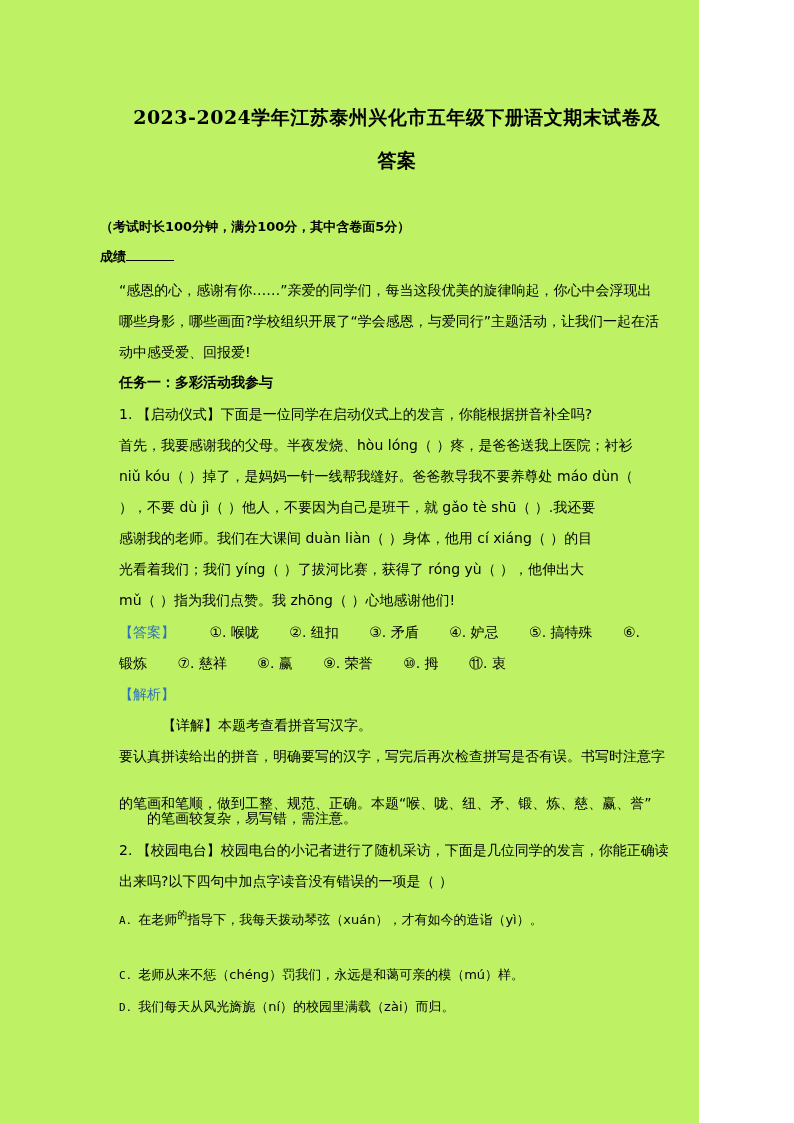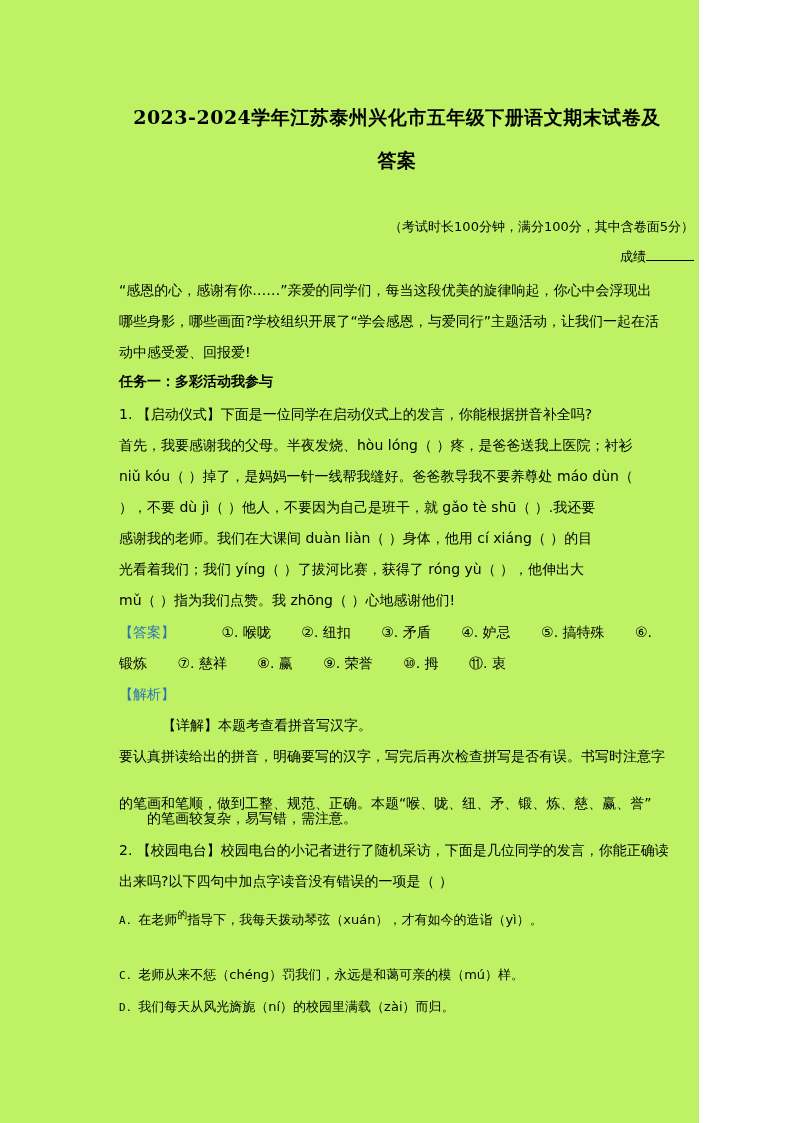--- a/index.html
+++ b/index.html
@@ -4,24 +4,24 @@
   <style>
     html, body { margin: 0; padding: 0; background: #ffffff; }
     body { width: 794px; height: 1123px; position: relative; overflow: hidden;
            font-family: "DejaVu Sans", "Liberation Sans", sans-serif; color: #000; }
     .page { position: absolute; left: 0; top: 0; width: 699px; height: 1123px; background: #bef264; }
     .title { position: absolute; left: 100px; width: 594px; text-align: center;
              font-family: "DejaVu Serif", "Liberation Serif", serif; font-weight: bold;
              font-size: 19px; letter-spacing: 0.5px; }
     .title.l1 { top: 105px; }
     .title.l2 { top: 148px; }
-    .center-line { position: absolute; left: 100px; width: 594px; text-align: right; font-size: 13px; }
+    .center-line { position: absolute; left: 100px; width: 594px; text-align: left; font-size: 13px; font-weight: bold; }
     .score-blank { display: inline-block; width: 48px; border-bottom: 1px solid #000; height: 12px; vertical-align: baseline; }
     .line { position: absolute; left: 119px; width: 560px; font-size: 14px; white-space: nowrap; line-height: 20px; }
-    .bold { font-weight: bold; font-family: Liberation Mono, monospace; }
+    .bold { font-weight: bold; }
     .blue { color: #2e74b5; }
     .opt { font-size: 13px; }
     .opt .letter { font-family: "DejaVu Sans Mono", "Liberation Mono", monospace; font-size: 11px; margin-right: 6px; }
     .ans-item { display: inline-block; margin-right: 26px; }
     .sup { font-size: 10px; vertical-align: 6px; }
   </style>
 </head>
 <body>
 
 <div class="page">
@@ -42,21 +42,21 @@
 
   <div class="line" style="top:404px;">1. 【启动仪式】下面是一位同学在启动仪式上的发言，你能根据拼音补全吗?</div>
   <div class="line" style="top:435px;">首先，我要感谢我的父母。半夜发烧、hòu lóng（          ）疼，是爸爸送我上医院；衬衫</div>
   <div class="line" style="top:466px;">niǔ kóu（          ）掉了，是妈妈一针一线帮我缝好。爸爸教导我不要养尊处 máo dùn（</div>
   <div class="line" style="top:497px;">），不要 dù jì（          ）他人，不要因为自己是班干，就 gǎo tè shū（          ）.我还要</div>
   <div class="line" style="top:528px;">感谢我的老师。我们在大课间 duàn liàn（          ）身体，他用 cí xiáng（          ）的目</div>
   <div class="line" style="top:559px;">光看着我们；我们 yíng（            ）了拔河比赛，获得了 róng yù（            ），他伸出大</div>
   <div class="line" style="top:590px;">mǔ（          ）指为我们点赞。我 zhōng（          ）心地感谢他们!</div>
 
   <div class="line" style="top:622px;">
-    <span class="blue ans-item" style="margin-right:42px;">【答案】</span>
+    <span class="blue ans-item" style="margin-right:30px;">【答案】</span>
     <span class="ans-item">①. 喉咙</span>
     <span class="ans-item">②. 纽扣</span>
     <span class="ans-item">③. 矛盾</span>
     <span class="ans-item">④. 妒忌</span>
     <span class="ans-item">⑤. 搞特殊</span>
     <span class="ans-item" style="margin-right:0;">⑥.</span>
   </div>
   <div class="line" style="top:653px;">
     <span class="ans-item">锻炼</span>
     <span class="ans-item">⑦. 慈祥</span>

